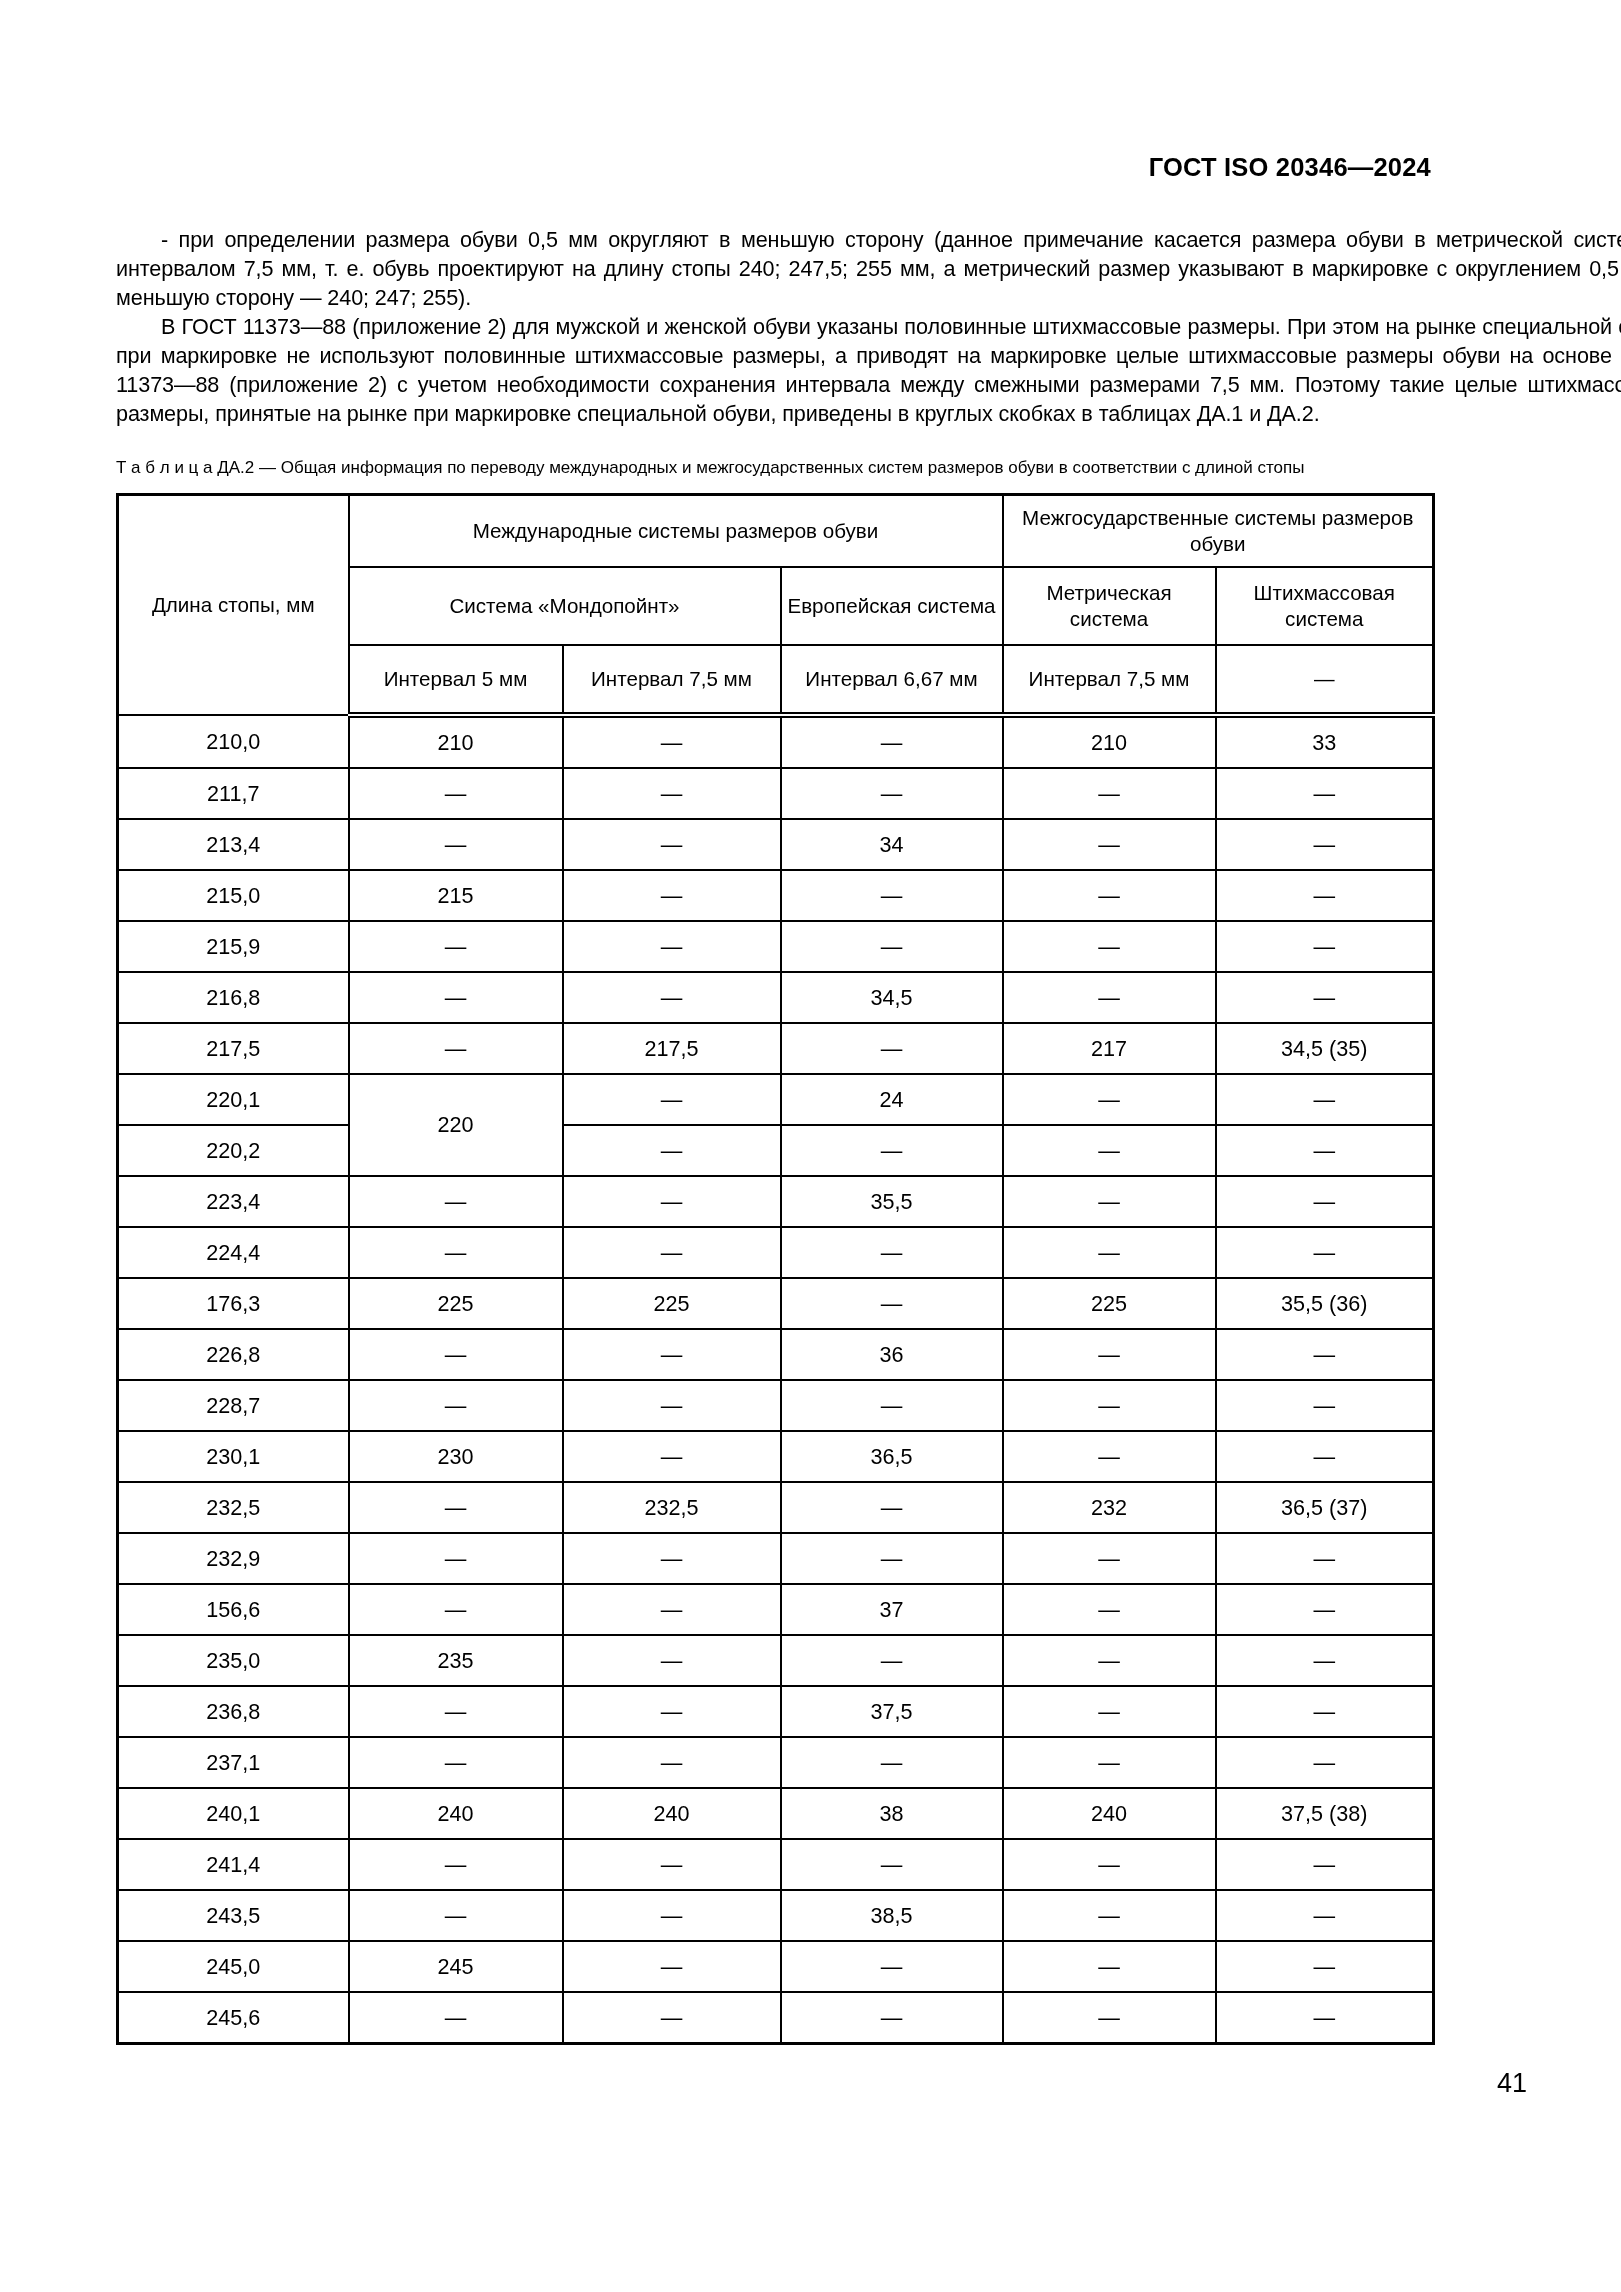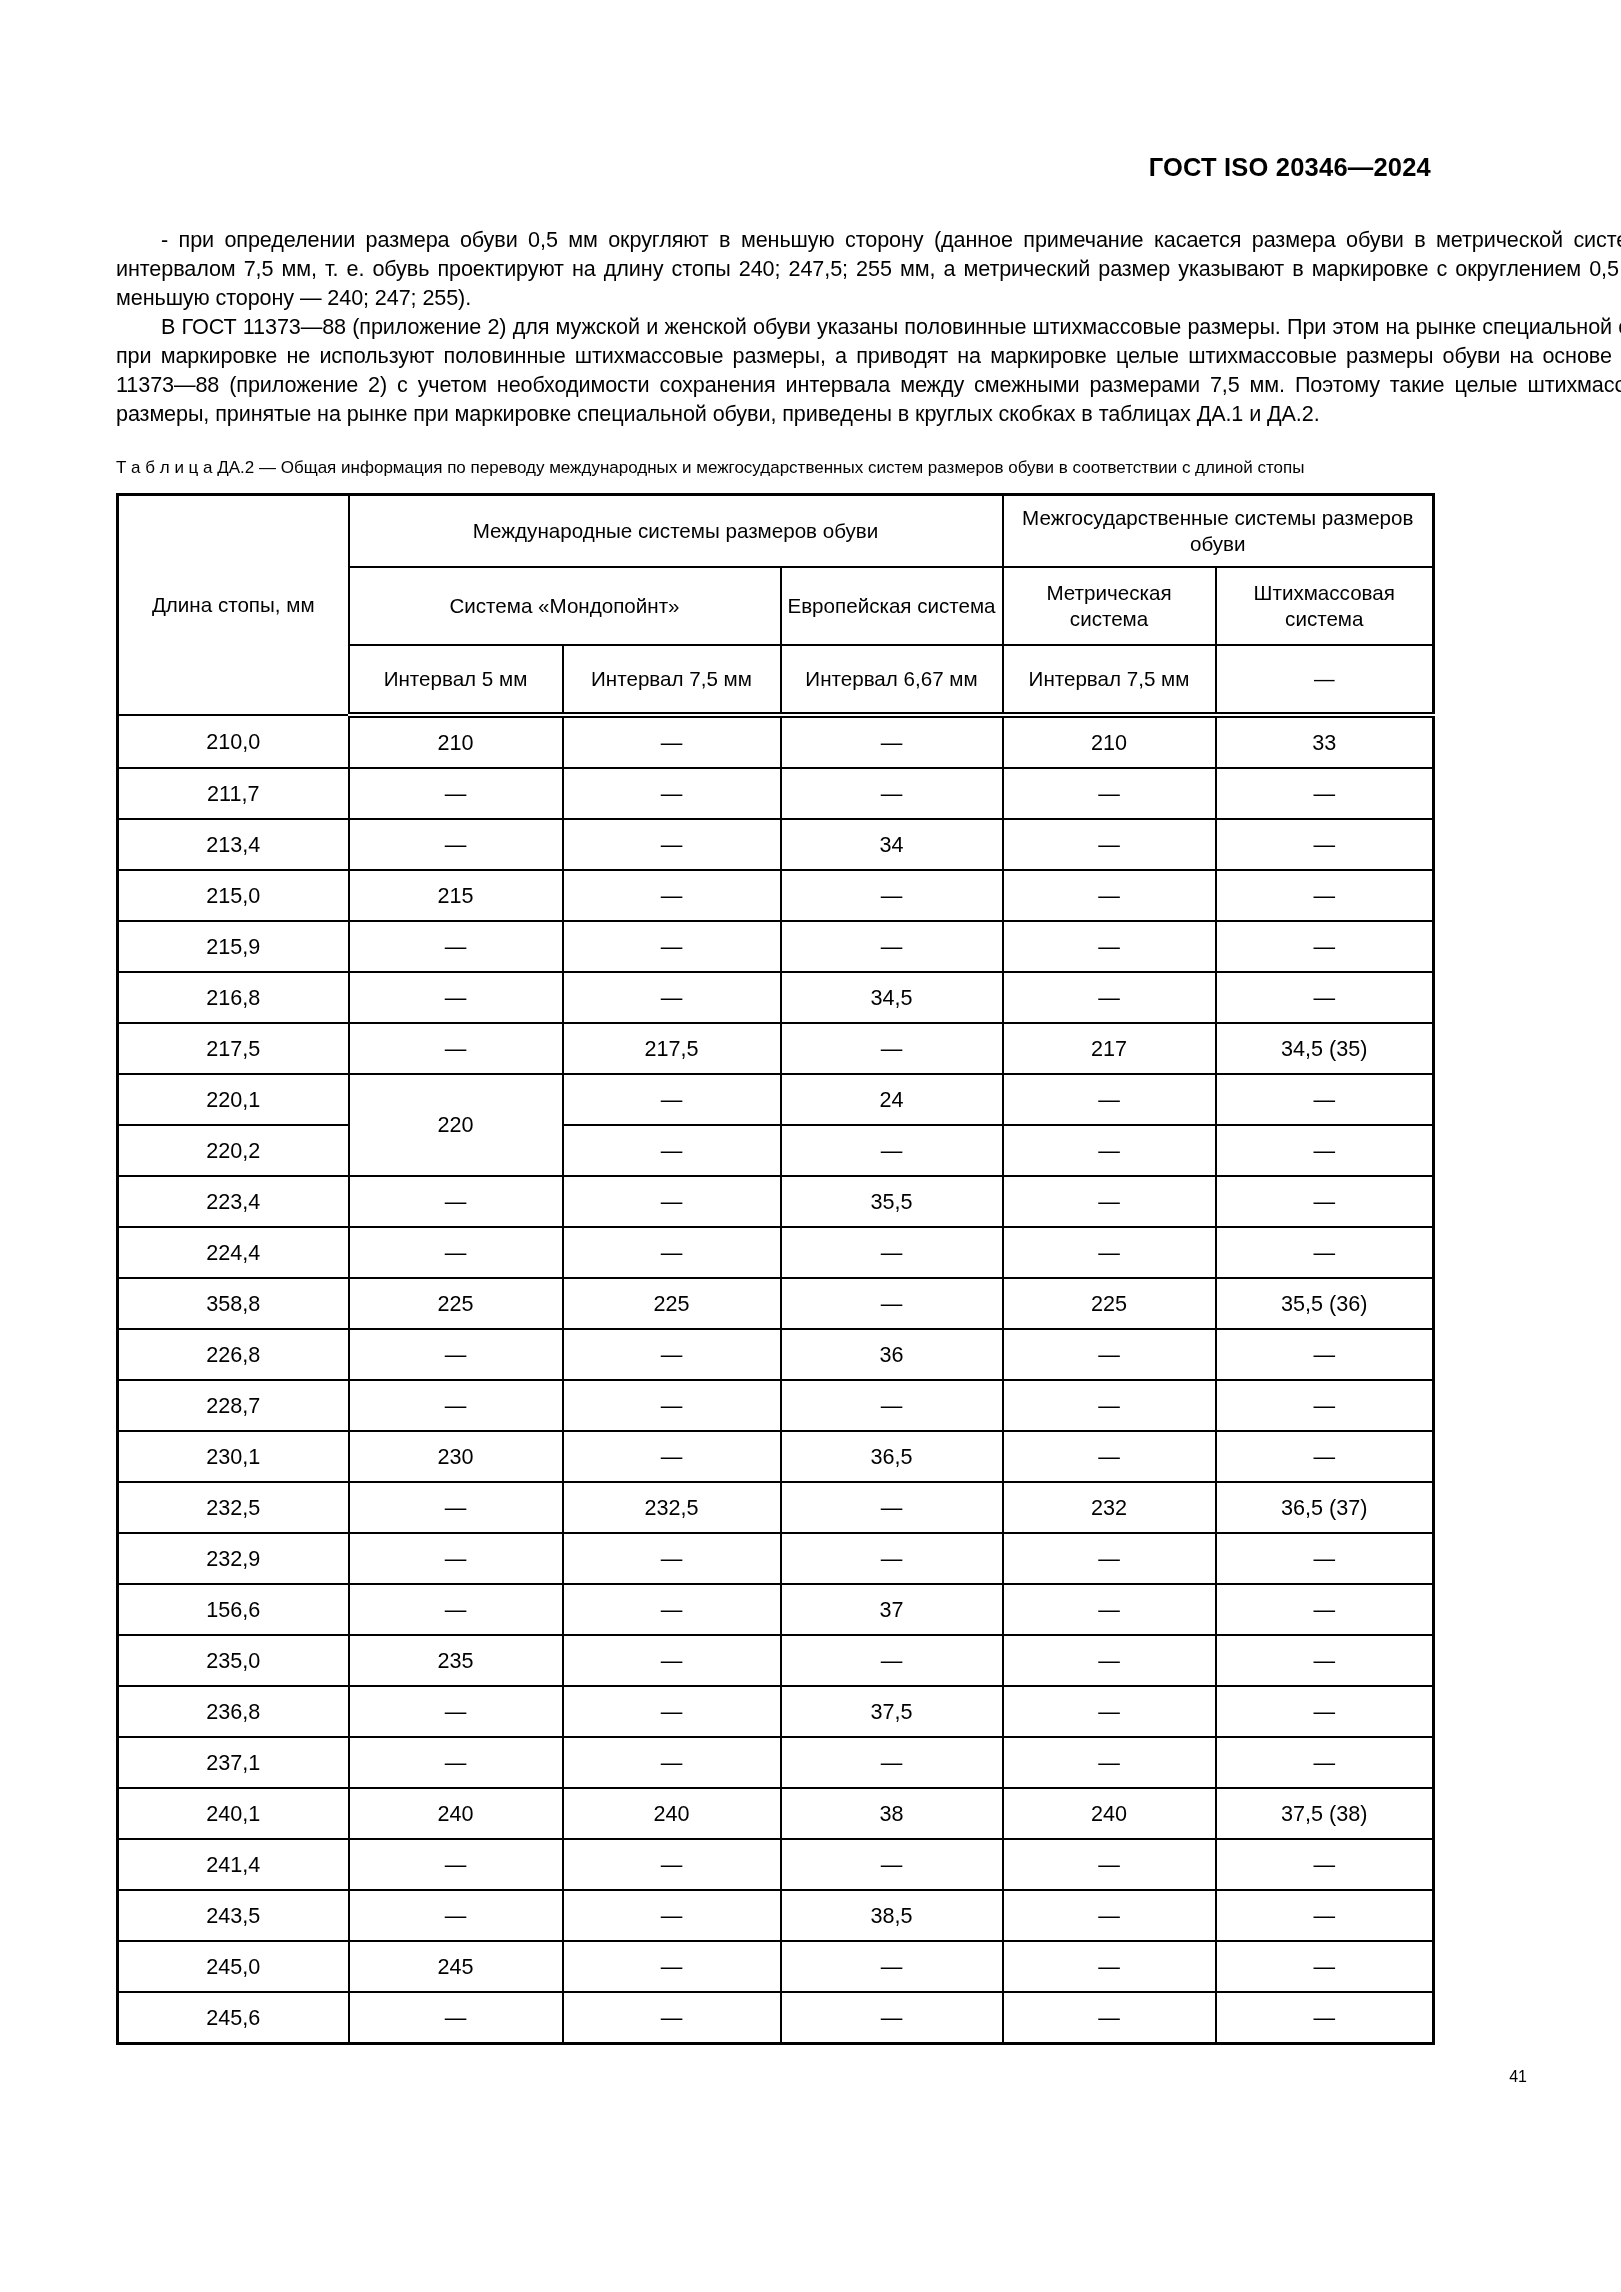--- a/index.html
+++ b/index.html
@@ -71,21 +71,21 @@
   tbody td {
     font-size: 21.6px;
     height: 45px;
   }
   .page-number {
     position: absolute;
     top: 2068px;
     left: 116px;
     width: 1411px;
     text-align: right;
-    font-size: 16px;
+    font-size: 27px;
   }
 </style>
 </head>
 <body>
 
 <div class="page">
 
   <div class="running-header">ГОСТ ISO 20346—2024</div>
 
   <div class="content">
@@ -207,21 +207,21 @@
           </tr>
           <tr>
             <td>224,4</td>
             <td>—</td>
             <td>—</td>
             <td>—</td>
             <td>—</td>
             <td>—</td>
           </tr>
           <tr>
-            <td>358,8</td>
+            <td>176,3</td>
             <td>225</td>
             <td>225</td>
             <td>—</td>
             <td>225</td>
             <td>35,5 (36)</td>
           </tr>
           <tr>
             <td>226,8</td>
             <td>—</td>
             <td>—</td>

